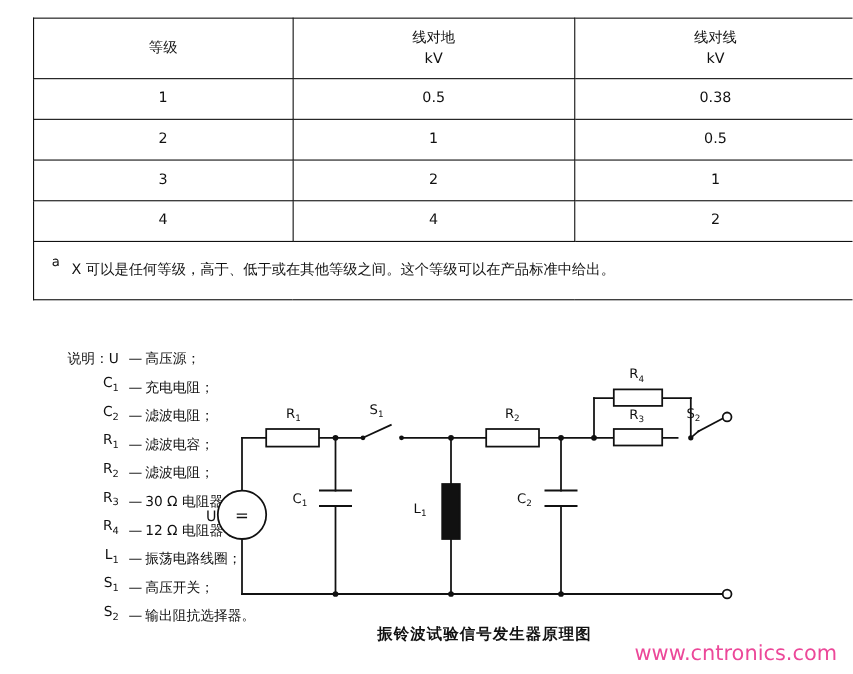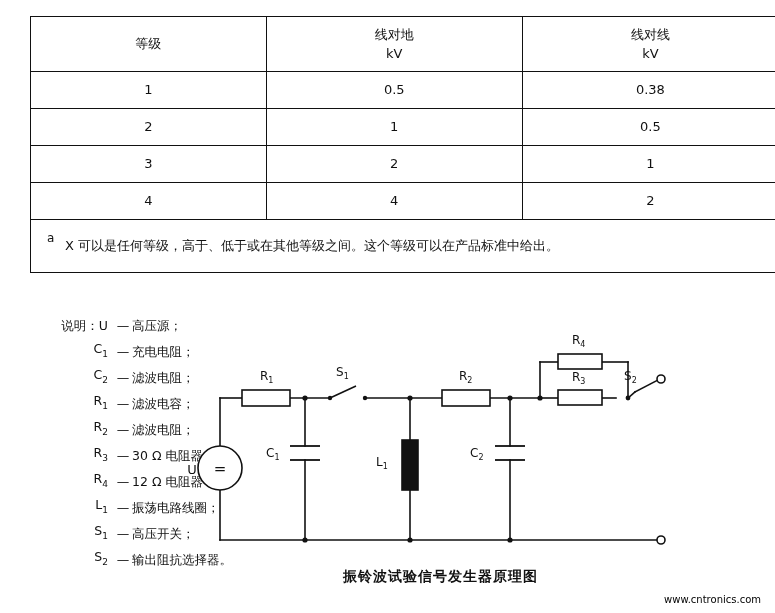--- a/index.html
+++ b/index.html
@@ -112,22 +112,22 @@
     width: 280px;
     text-align: right;
     font-size: 14px;
     font-weight: bold;
     letter-spacing: 1px;
   }
   .watermark {
     position: absolute;
     right: 14px;
     bottom: 8px;
-    font-size: 10px;
-    color: #000000;
+    font-size: 19px;
+    color: #ec4899;
     font-family: "DejaVu Sans", "Liberation Sans", sans-serif;
   }
 </style>
 </head>
 <body>
 
 <div class="table-wrap">
   <table class="spec">
     <thead>
       <tr>

